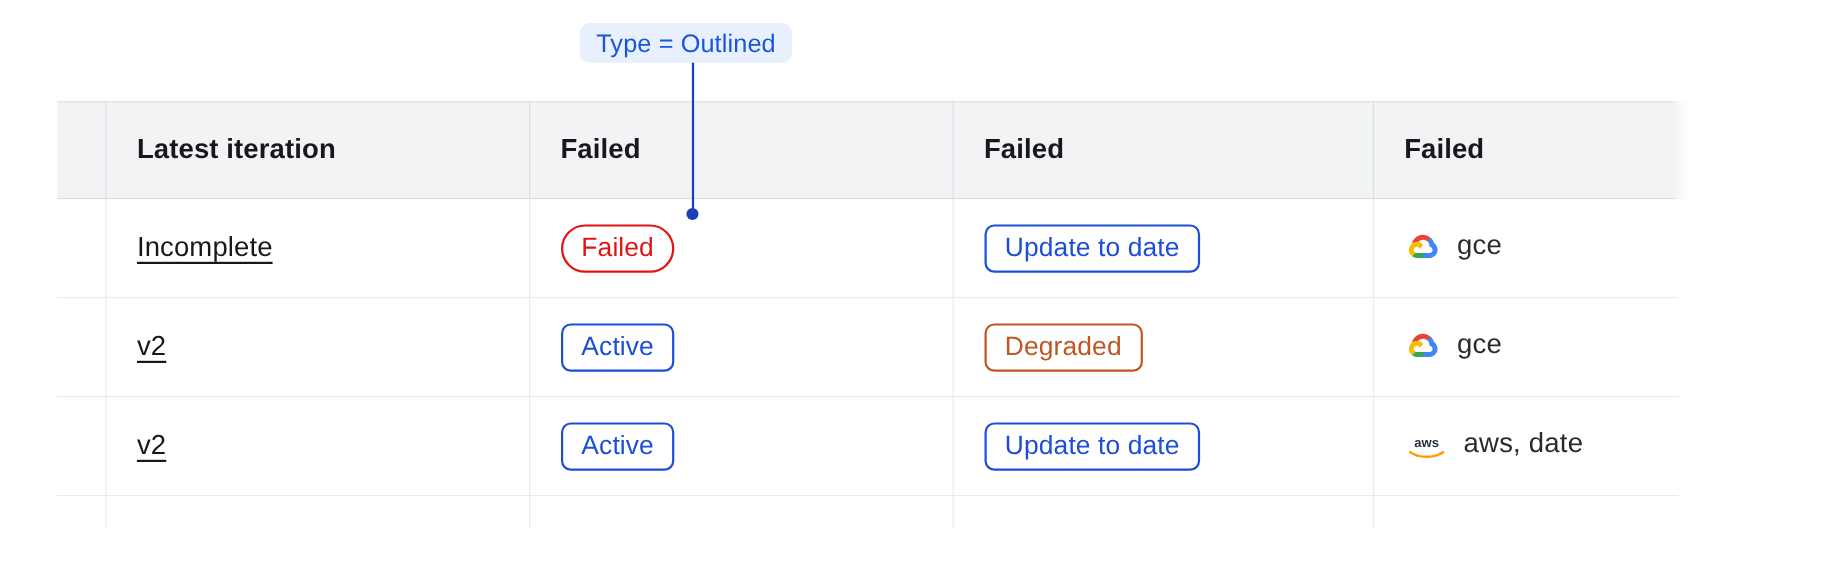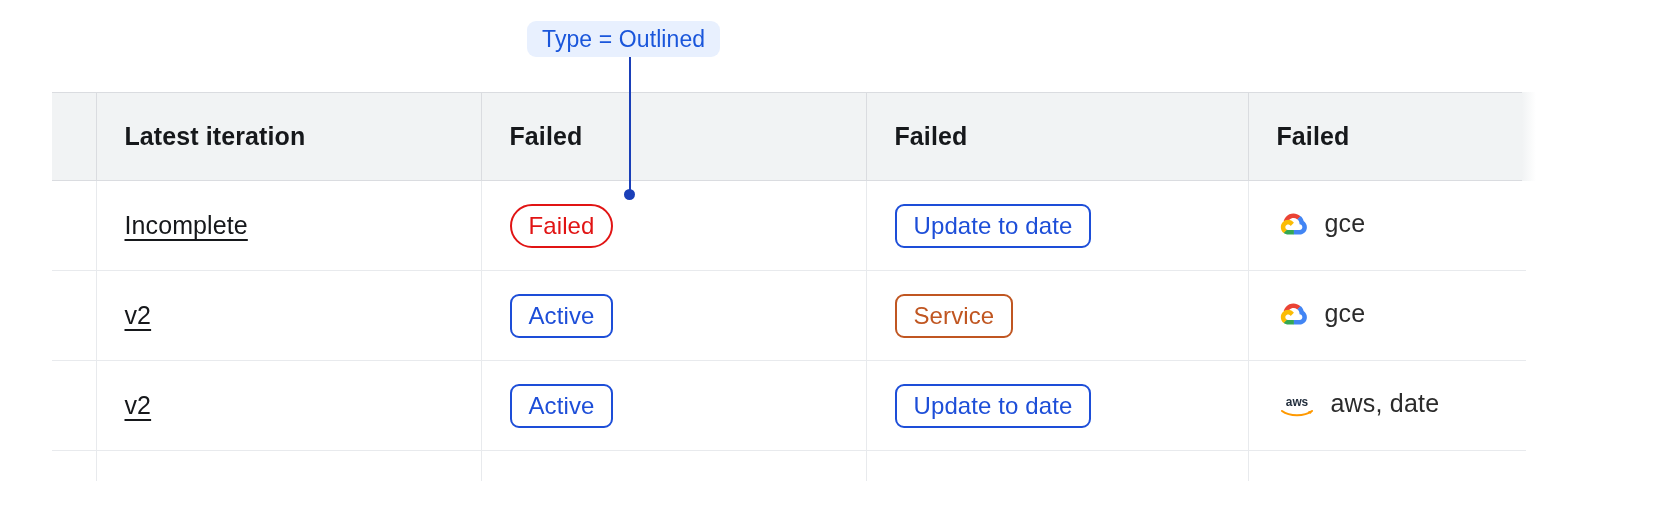--- a/index.html
+++ b/index.html
@@ -236,21 +236,21 @@
 
       <tr>
         <td class="col-select"></td>
         <td>
           <span class="iteration-link">v2</span>
         </td>
         <td>
           <span class="chip rounded green">Active</span>
         </td>
         <td>
-          <span class="chip rounded orange">Service</span>
+          <span class="chip rounded orange">Degraded</span>
         </td>
         <td class="col-service">
           <span class="service-cell">
             <svg class="svc-icon" viewBox="0 0 48 48">
               <path fill="#ea4335" d="M29.3 14.6l3.2-3.2.2-1.4c-5.8-5.3-15-4.7-20.2 1.2-1.5 1.6-2.6 3.7-3.1 5.8l1.2-.2 6.4-1.1.5-.5c2.8-3.1 7.6-3.5 10.8-.9l1 .3z"></path>
               <path fill="#4285f4" d="M37.6 16.9c-.7-2.7-2.2-5.2-4.3-7l-4.5 4.5c1.9 1.6 3 4 3 6.5v.8c2.2 0 4 1.8 4 4s-1.8 3.9-4 3.9h-8l-.8.8v4.8l.8.8h8c5.7 0 10.4-4.6 10.4-10.4 0-3.5-1.8-6.7-4.6-8.7z"></path>
               <path fill="#34a853" d="M15.8 36h8v-6.4h-8c-.6 0-1.1-.1-1.6-.4l-1.1.4-3.2 3.2-.3 1.1c1.8 1.4 4 2.1 6.2 2.1z"></path>
               <path fill="#fbbc05" d="M15.8 15.2C10.1 15.2 5.4 19.9 5.4 25.6c0 3.3 1.5 6.3 4.1 8.3l4.6-4.6c-2-.9-2.9-3.2-2-5.2s3.2-2.9 5.2-2c.9.4 1.6 1.1 2 2l4.6-4.6c-2-2.6-5-4.3-8.1-4.3z"></path>
             </svg>
             <span class="service-label">gce</span>

